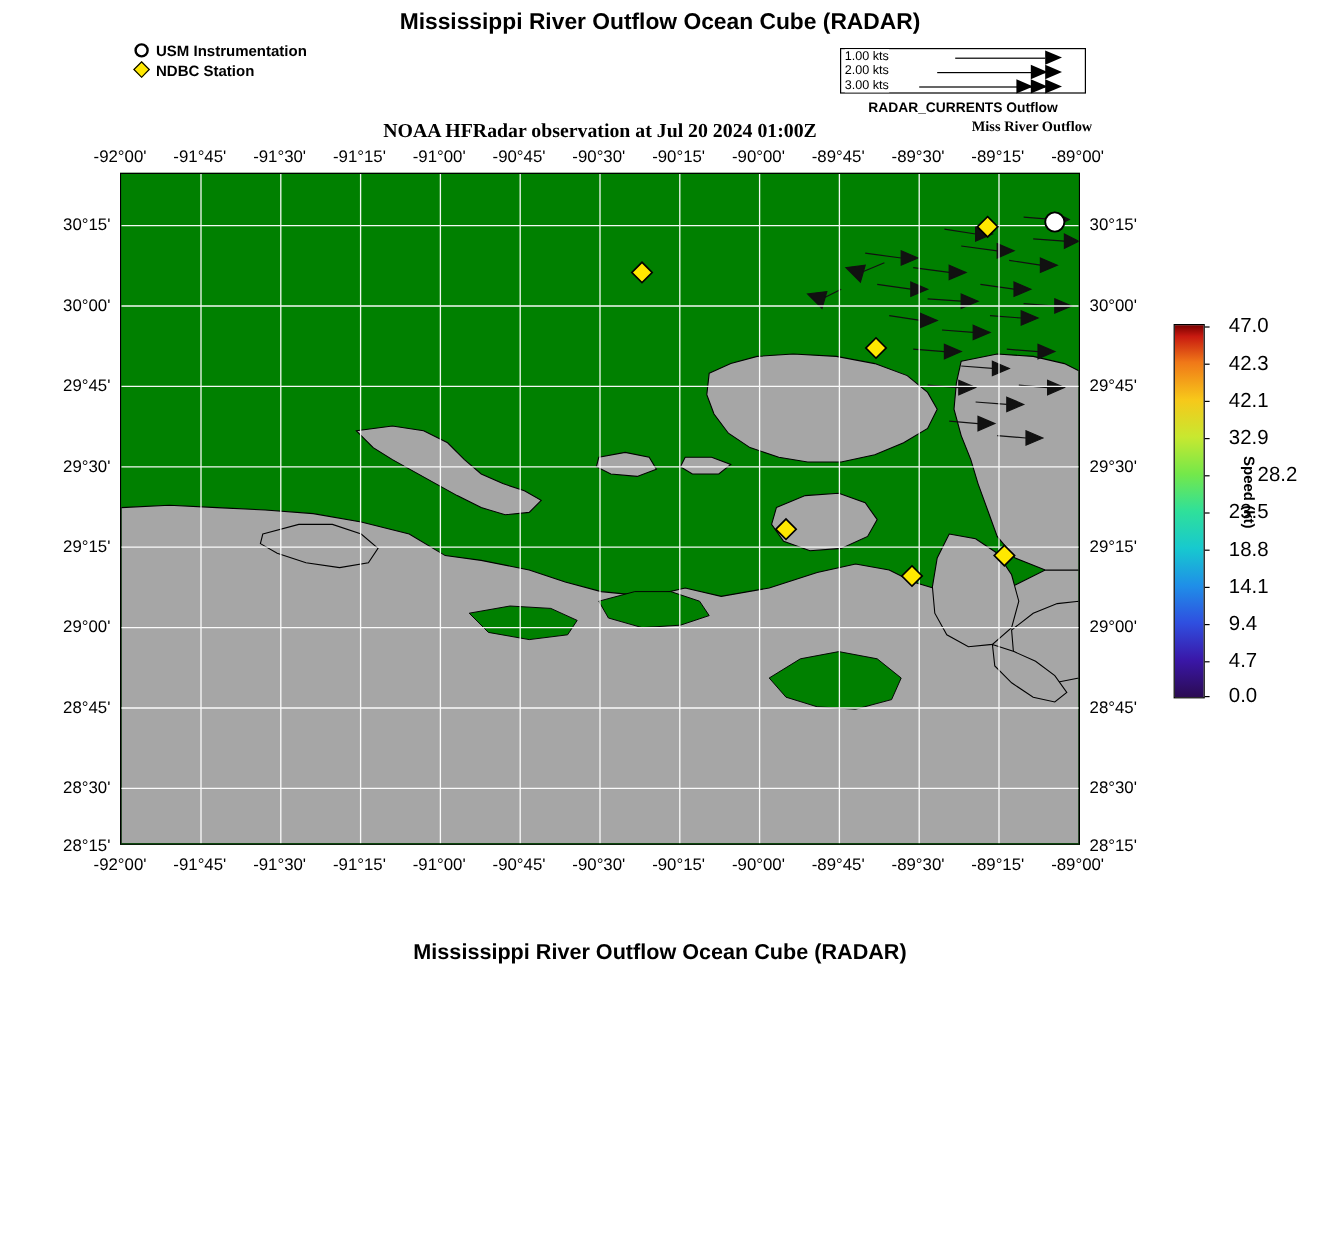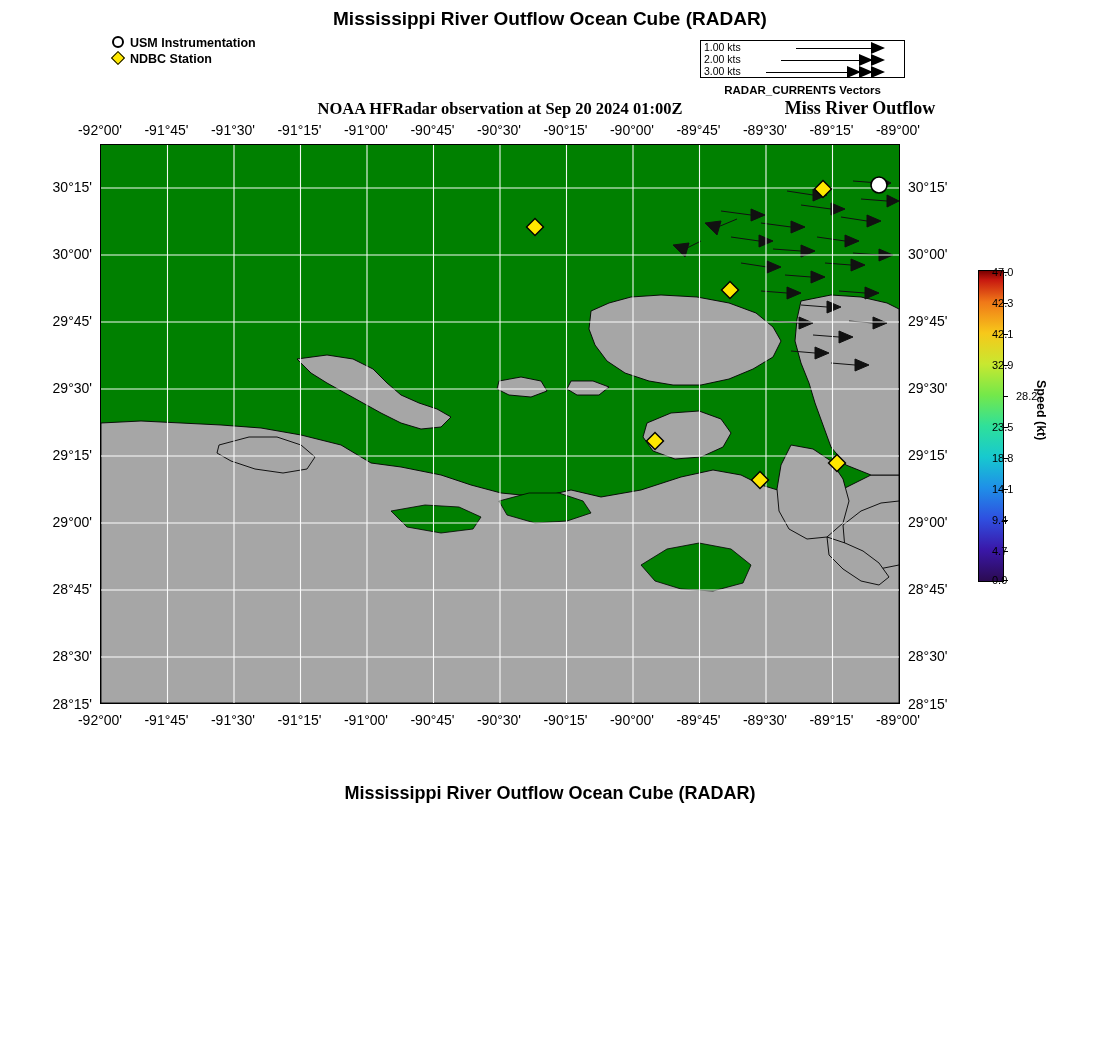--- a/index.html
+++ b/index.html
@@ -113,21 +113,21 @@
     text-align: center;
     font-family: "Liberation Serif", serif;
     font-size: 16.5px;
     font-weight: bold;
     color: #000;
   }
   #region-label {
     left: 760px; top: 98px; width: 200px;
     text-align: center;
     font-family: "Liberation Serif", serif;
-    font-size: 18px;
+    font-size: 12px;
     font-weight: bold;
     color: #000;
   }
 
   
   #map-frame {
     left: 100px; top: 144px;
     width: 800px; height: 560px;
     border: 1.2px solid #000;
     box-sizing: border-box;
@@ -161,22 +161,22 @@
       #2fe09a 50%,
       #74e84a 60%,
       #c8e830 70%,
       #f7c81a 80%,
       #f07818 90%,
       #c81a10 97%,
       #7a0000 100%);
   }
   .cb-tick {
     position: absolute;
-    left: 14px;
-    font-size: 11px;
+    left: 46px;
+    font-size: 17px;
     color: #000;
     white-space: nowrap;
     transform: translateY(-50%);
   }
   .cb-tickmark {
     position: absolute;
     left: 26px;
     width: 4px;
     border-top: 1px solid #000;
   }
@@ -233,23 +233,23 @@
     <span class="vk-head" style="left:158px;"></span>
   </div>
   <div class="vk-row" style="top:25px;">
     <span class="vk-label">3.00 kts</span>
     <span class="vk-line" style="left:65px; width:105px;"></span>
     <span class="vk-head" style="left:170px;"></span>
     <span class="vk-head" style="left:158px;"></span>
     <span class="vk-head" style="left:146px;"></span>
   </div>
 </div>
-<div id="vector-key-caption" class="abs">RADAR_CURRENTS Vectors</div>
-
-<div id="subtitle" class="abs">NOAA HFRadar observation at Sep 20 2024 01:00Z</div>
+<div id="vector-key-caption" class="abs">RADAR_CURRENTS Outflow</div>
+
+<div id="subtitle" class="abs">NOAA HFRadar observation at Jul 20 2024 01:00Z</div>
 <div id="region-label" class="abs">Miss River Outflow</div>
 
 <div id="map-frame" class="abs">
   <svg id="map-svg" width="798" height="558" viewBox="0 0 798 558" xmlns="http://www.w3.org/2000/svg">
 
     <rect x="0" y="0" width="798" height="558" fill="#008000"></rect>
 
     <g fill="#a6a6a6" stroke="#000000" stroke-width="0.9">
 
       <path d="M0,330 L0,558 L798,558 L798,330

